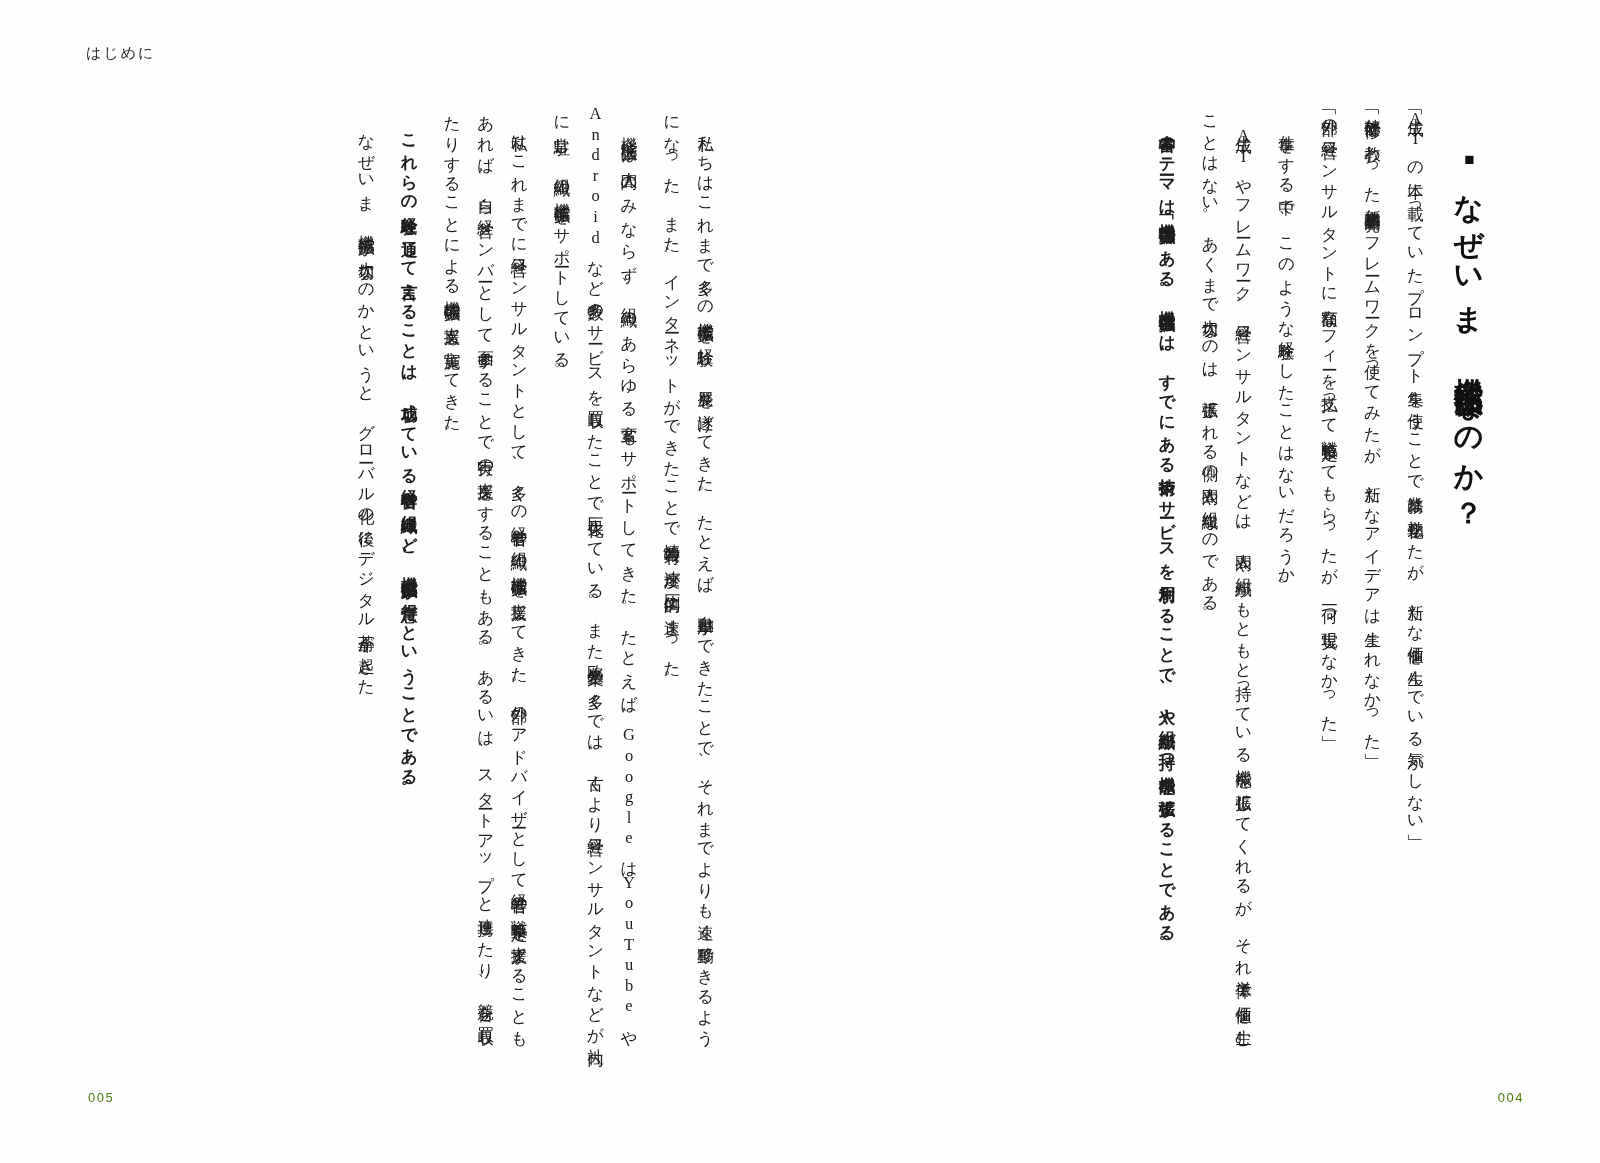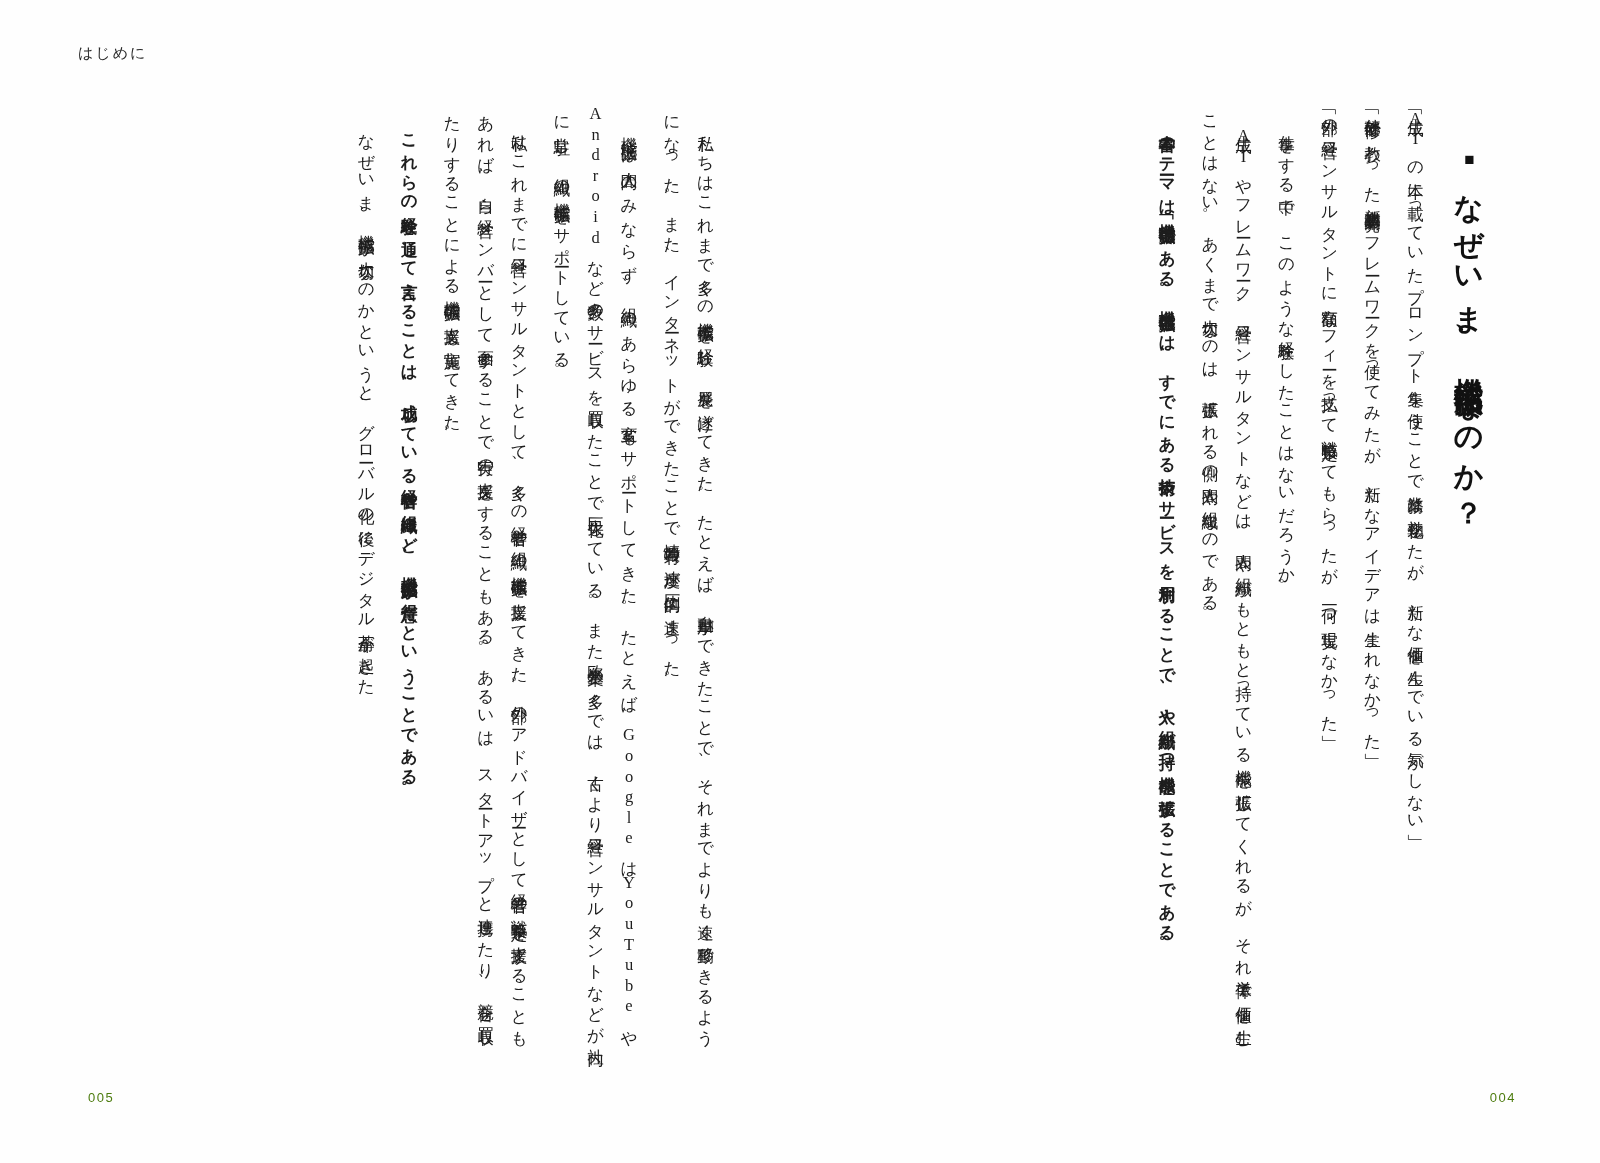--- a/index.html
+++ b/index.html
@@ -19,38 +19,38 @@
   .spread {
     position: absolute;
     inset: 0;
     background: #fefefe;
   }
 
   
   .running-head {
     position: absolute;
     top: 44px;
-    left: 78px;
+    left: 86px;
     font-size: 15px;
     letter-spacing: 2px;
     color: #2a2a2a;
     writing-mode: horizontal-tb;
   }
 
   
   .folio {
     position: absolute;
     bottom: 58px;
     font-size: 13px;
     letter-spacing: 1.5px;
     color: #4d7c0f;
     font-family: "Liberation Sans", sans-serif;
   }
   .folio-left { left: 88px; }
-  .folio-right { right: 84px; margin-left: 20px; }
+  .folio-right { right: 76px; margin-left: 20px; }
 
   
   .page-right {
     position: absolute;
     top: 0;
     right: 0;
     width: 800px;
     height: 1163px;
   }
   .page-left {

